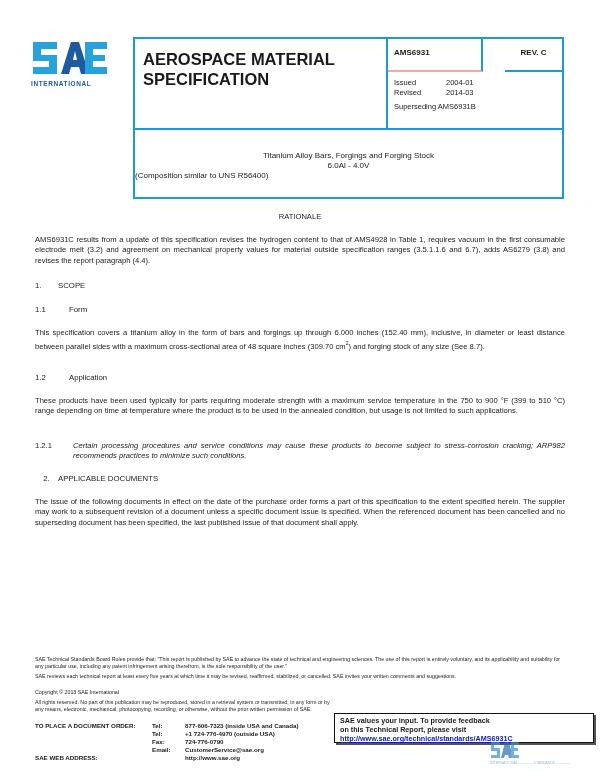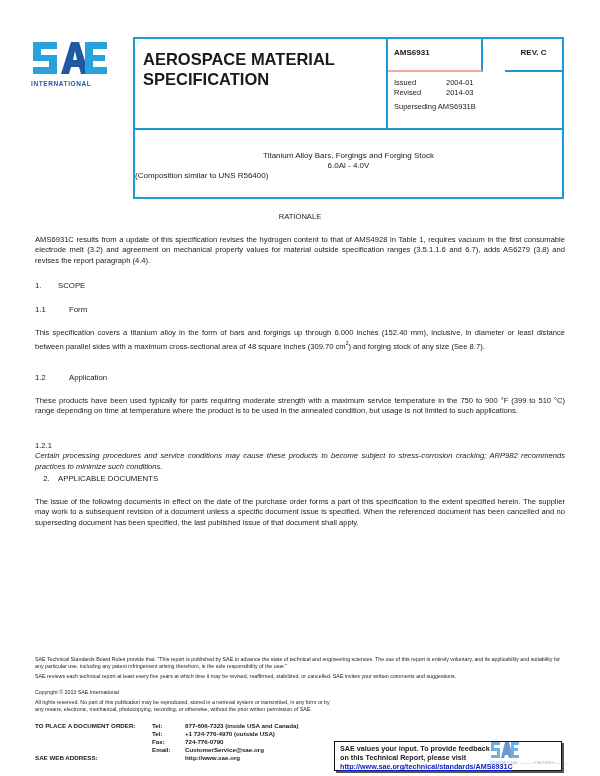--- a/index.html
+++ b/index.html
@@ -39,33 +39,33 @@
   .hdr-sub {
     position: absolute; left: 0; top: 91px; right: 0; bottom: 0;
     font-size: 8px; line-height: 10px; text-align: center; padding-top: 14px; margin-top: 7px;
   }
   .hdr-sub .comp { text-align: left; padding-right: 20px; }
   .body-text { position: absolute; left: 35px; width: 530px; font-size: 7.6px; line-height: 10.4px; text-align: justify; }
   .center { text-align: center; }
   .h { position: absolute; left: 35px; font-size: 7.8px; }
   .h .num { display: inline-block; width: 23px; }
   .h .num2 { display: inline-block; width: 34px; }
-  .hang { position: absolute; left: 35px; width: 530px; font-size: 7.6px; line-height: 10.4px; display: flex; flex-direction: column; }
+  .hang { position: absolute; left: 35px; width: 530px; font-size: 7.6px; line-height: 10.4px; display: flex; }
   .hang .num { width: 38px; flex: none; }
   .hang .txt { text-align: justify; font-style: italic; }
   sup { font-size: 5px; }
   .fine { position: absolute; left: 35px; width: 530px; font-size: 5.3px; line-height: 7px; color: #222; }
   .order { position: absolute; left: 35px; top: 722px; font-size: 6.2px; line-height: 8px; font-weight: bold; }
   .order .lab { position: absolute; left: 0; width: 115px; }
   .order .col2 { position: absolute; left: 117px; width: 30px; }
   .order .col3 { position: absolute; left: 150px; width: 200px; white-space: nowrap; }
   .feedback {
-    position: absolute; left: 334px; top: 713px; width: 228px; height: 30px;
+    position: absolute; left: 334px; top: 713px; width: 260px; height: 30px;
     border: 1.5px solid #111; box-shadow: 2px 2px 0 #555;
-    font-size: 7.2px; line-height: 9px; font-weight: bold; padding: 2px 0 0 5px; box-sizing: border-box; margin-top: 28px;
+    font-size: 7.2px; line-height: 9px; font-weight: bold; padding: 2px 0 0 5px; box-sizing: border-box;
   }
   .feedback a { color: #1020c0; text-decoration: underline; font-weight: bold; }
   .wm { position: absolute; left: 490px; top: 740px; width: 110px; height: 30px; opacity: 0.7; }
   .wm .big { position: absolute; left: 28px; top: 0; font-size: 15px; font-weight: bold; color: #3a8fd0; letter-spacing: 0.5px; margin-top: 48px; }
   .wm .small { position: absolute; left: 0; top: 21px; font-size: 3.5px; color: #6a9bc5; white-space: nowrap; }
 </style>
 </head>
 <body>
 
 <div class="logo">

